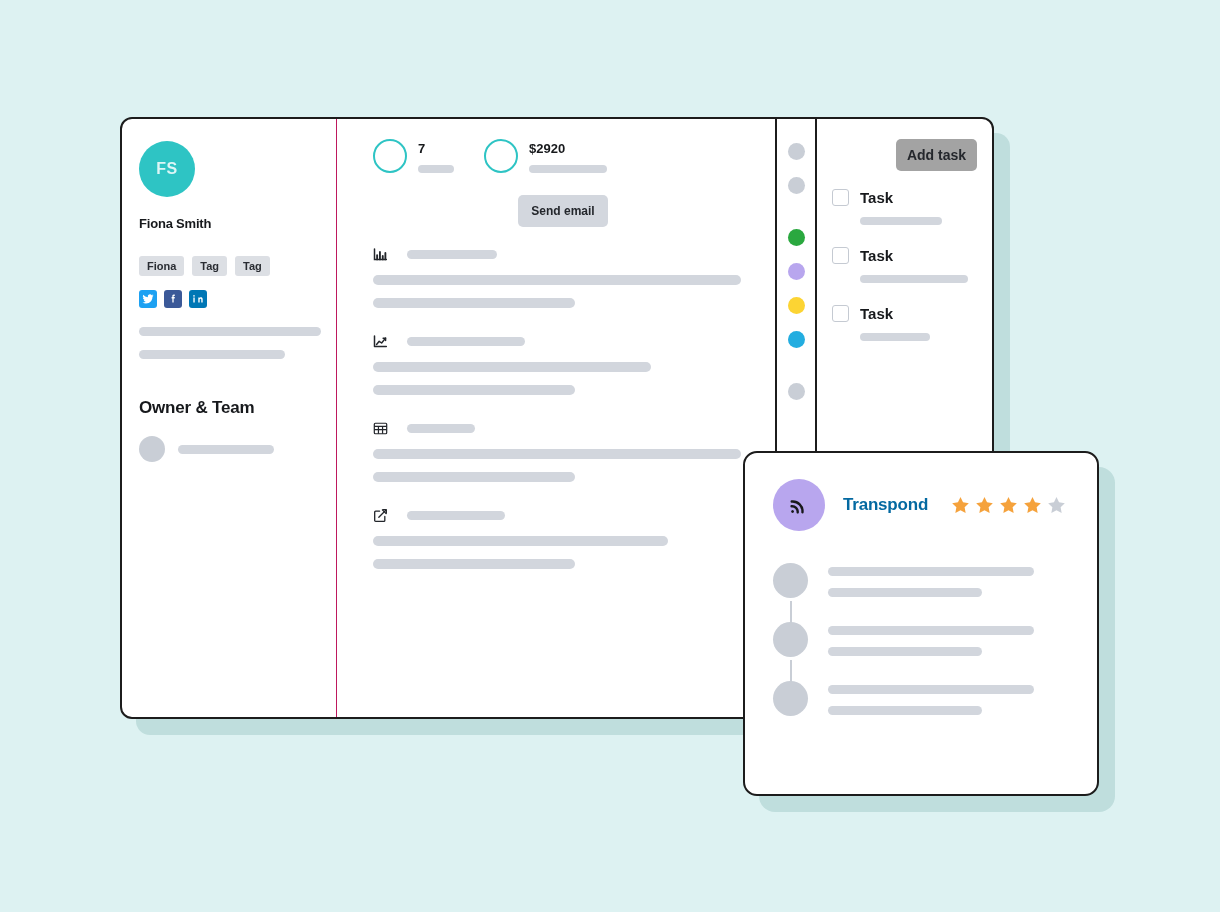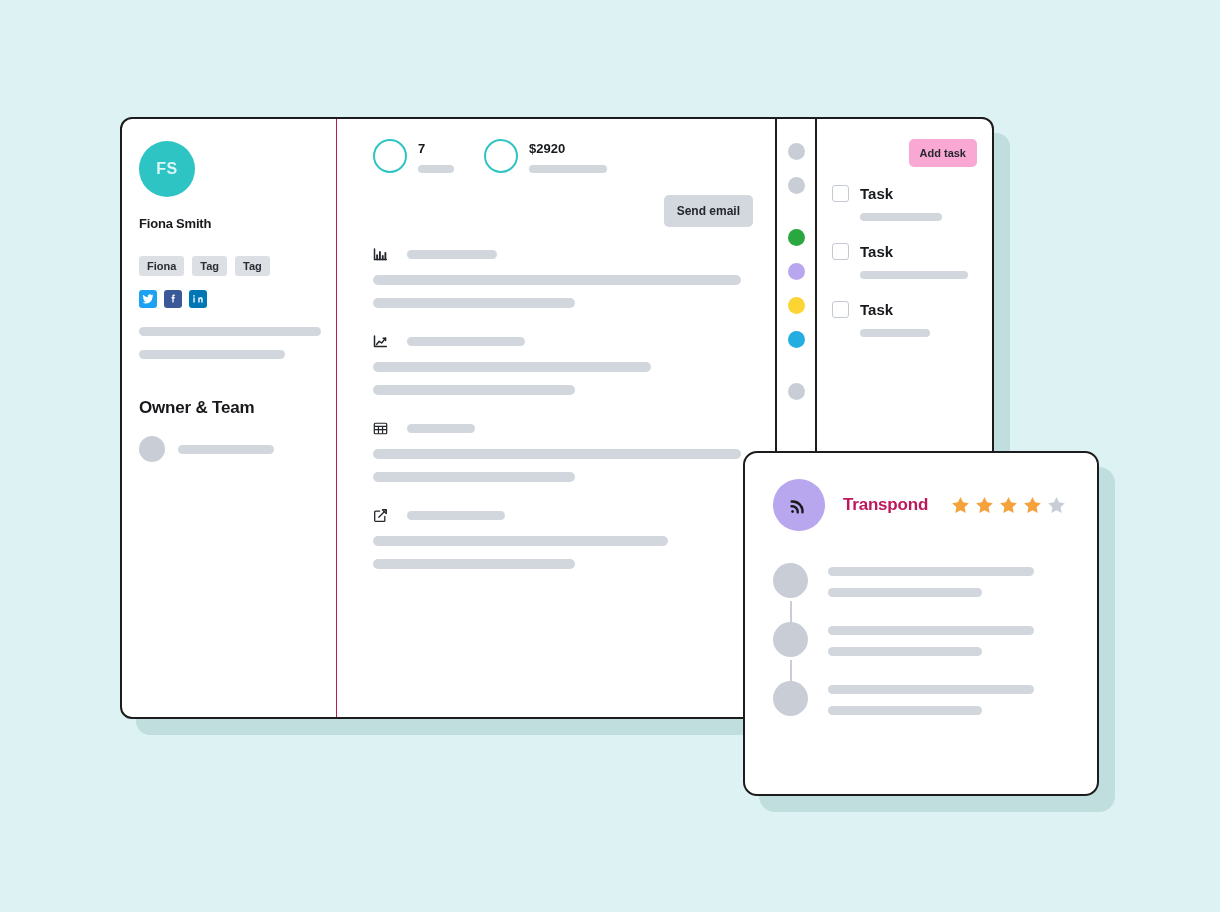--- a/index.html
+++ b/index.html
@@ -195,21 +195,21 @@
     white-space: nowrap;
   }
   .stat-bar {
     margin-top: 9px;
     background: #d2d6dd;
     border-radius: 5px;
     height: 8px;
   }
   #send-email-row {
     display: flex;
-    justify-content: flex-end;
+    justify-content: center;
     margin-top: 22px;
     padding-right: 0;
   }
   #send-email-button {
     background: #d3d7de;
     border: none;
     border-radius: 5px;
     padding: 9px 13px;
     font-size: 12px;
     font-weight: 600;
@@ -268,25 +268,25 @@
     width: 175px;
     flex: 0 0 175px;
     padding: 20px 15px 0 15px;
     box-sizing: border-box;
   }
   #add-task-row {
     display: flex;
     justify-content: flex-end;
   }
   #add-task-button {
-    background: #f9a8d4;
+    background: #a3a3a3;
     border: none;
     border-radius: 5px;
     padding: 8px 11px;
-    font-size: 11px;
+    font-size: 14px;
     font-weight: 600;
     color: #24272c;
     font-family: "Liberation Sans", sans-serif;
     cursor: pointer;
   }
   #task-list { margin-top: 18px; }
   .task-item { margin-bottom: 22px; }
   .task-head {
     display: flex;
     align-items: center;
@@ -347,21 +347,21 @@
     background: #b8a6ee;
     flex: 0 0 52px;
     display: flex;
     align-items: center;
     justify-content: center;
   }
   #transpond-name {
     margin-left: 18px;
     font-size: 17px;
     font-weight: 700;
-    color: #be185d;
+    color: #0369a1;
     letter-spacing: -0.2px;
   }
   #rating {
     margin-left: auto;
     display: flex;
     gap: 3px;
     align-items: center;
     padding-right: 6px;
   }
   .star { width: 21px; height: 21px; display: block; }

